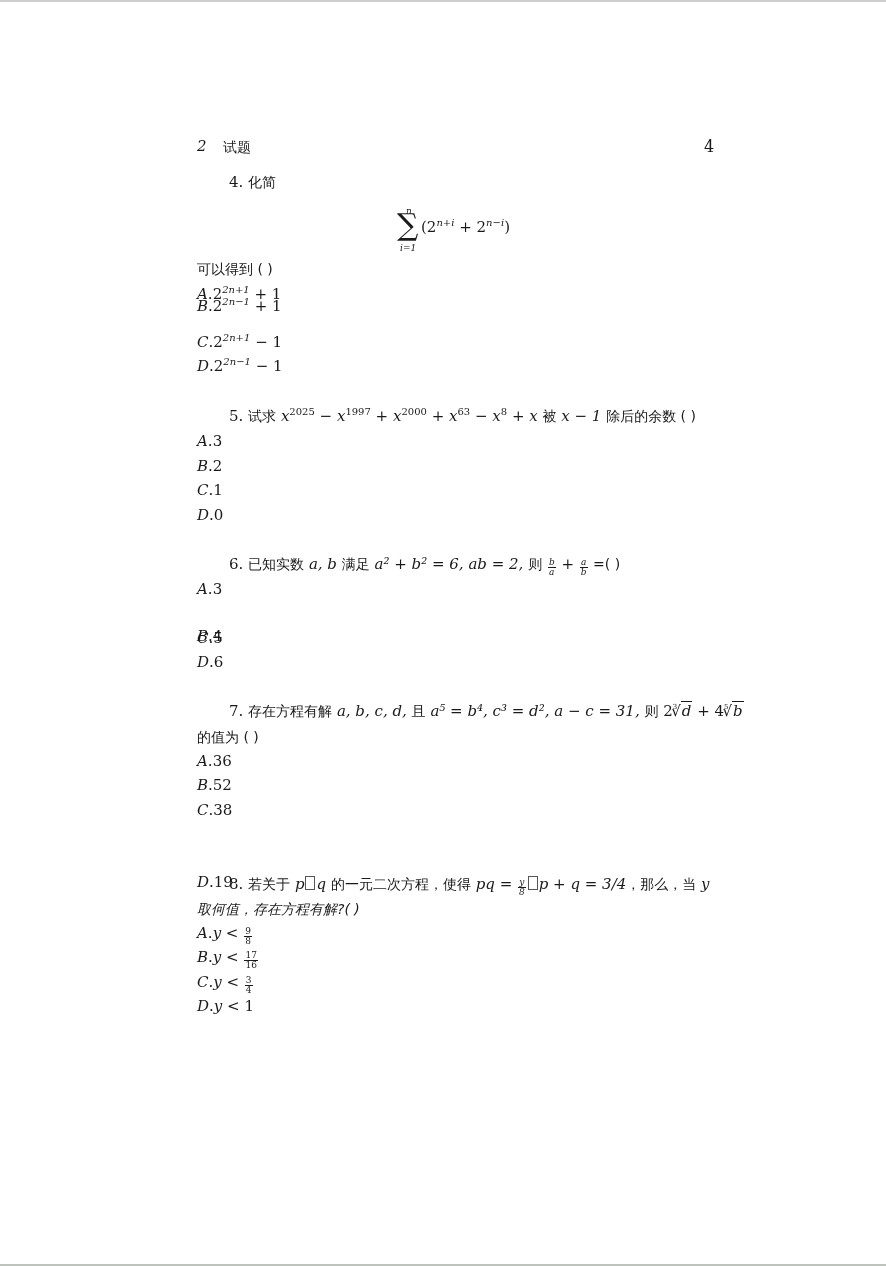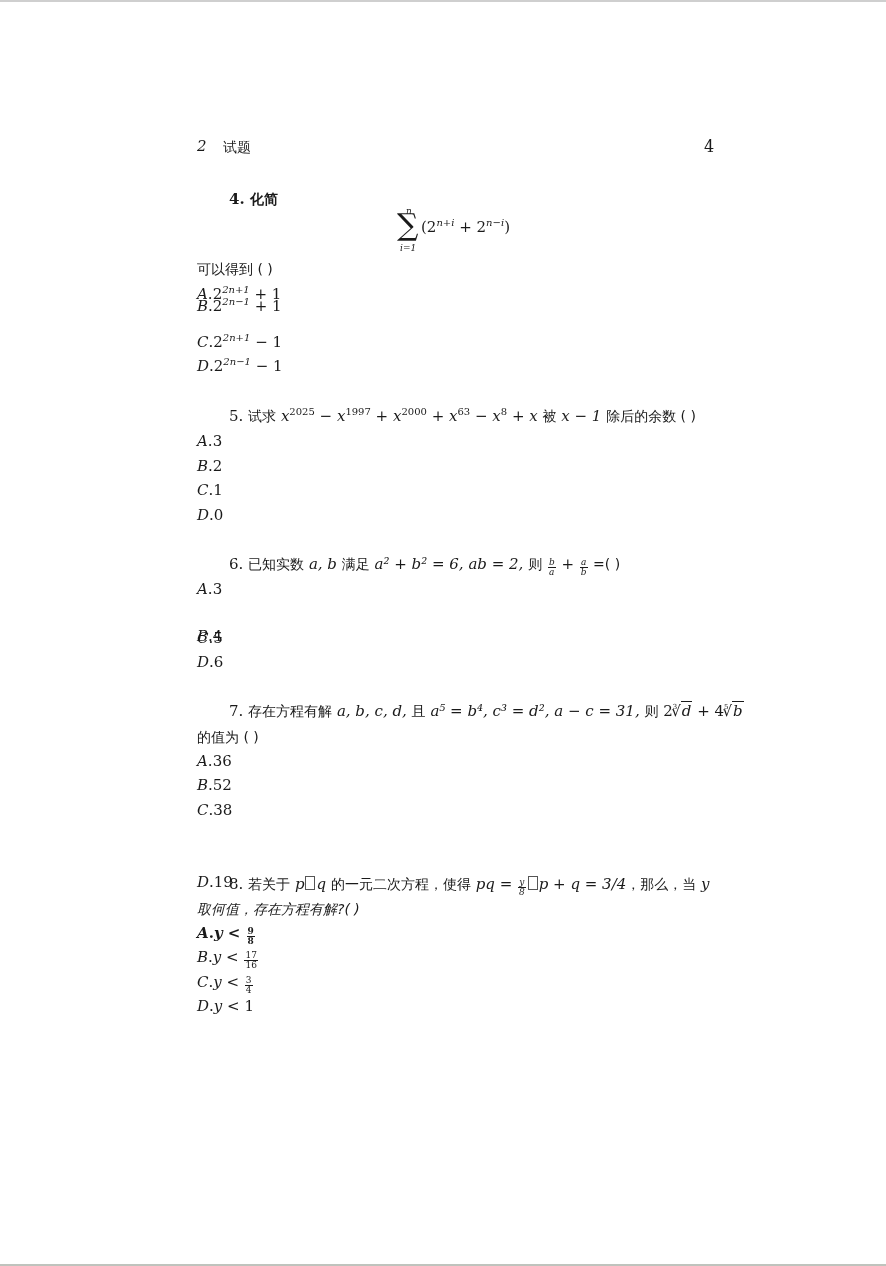--- a/index.html
+++ b/index.html
@@ -39,21 +39,21 @@
 
 <div class="edge-top"></div>
 <div class="edge-bottom"></div>
 
 <div class="page">
 
   <span class="header-num" style="left:0; top:137px;">2</span>
   <span class="header-title cjk" style="left:26px; top:139px;">试题</span>
   <span class="header-page" style="left:507px; top:137px;">4</span>
 
-  <div class="line ind" style="top:189px;font-weight:bold;">
+  <div class="line ind" style="top:172px;">
     <span>4.</span>
     <span class="cjk">化简</span>
   </div>
   <div class="sum">
     <span class="upper">n</span>
     <span class="sigma">∑</span>
     <span class="lower i">i=1</span>
     <span class="body">(2<sup class="i">n+i</sup> + 2<sup class="i">n−i</sup>)</span>
   </div>
   <div class="line cjk" style="top:259px;">可以得到 (  )</div>
@@ -115,18 +115,18 @@
 
   <div class="line ind" style="top:874px;">
     <span>8.</span>
     <span class="cjk">若关于</span>
     <span class="i">p</span><span class="box"></span><span class="i">q</span>
     <span class="cjk">的一元二次方程，使得</span>
     <span class="i">pq = </span><span class="frac i"><span class="n">y</span><span class="d">8</span></span><span class="box"></span><span class="i">p + q = 3/4</span><span class="cjk">，那么，当</span>
     <span class="i">y</span>
   </div>
   <div class="line cjk" style="top:899px;font-style:italic;">取何值，存在方程有解?(  )</div>
-  <div class="line" style="top:923px;font-weight:bold;"><span class="i">A</span>.<span class="i">y &lt; </span><span class="frac"><span class="n">9</span><span class="d">8</span></span></div>
+  <div class="line" style="top:923px;"><span class="i">A</span>.<span class="i">y &lt; </span><span class="frac"><span class="n">9</span><span class="d">8</span></span></div>
   <div class="line" style="top:947px;"><span class="i">B</span>.<span class="i">y &lt; </span><span class="frac"><span class="n">17</span><span class="d">16</span></span></div>
   <div class="line" style="top:972px;"><span class="i">C</span>.<span class="i">y &lt; </span><span class="frac"><span class="n">3</span><span class="d">4</span></span></div>
   <div class="line" style="top:996px;"><span class="i">D</span>.<span class="i">y &lt; </span><span>1</span></div>
 
 </div>
 
 </body></html>

